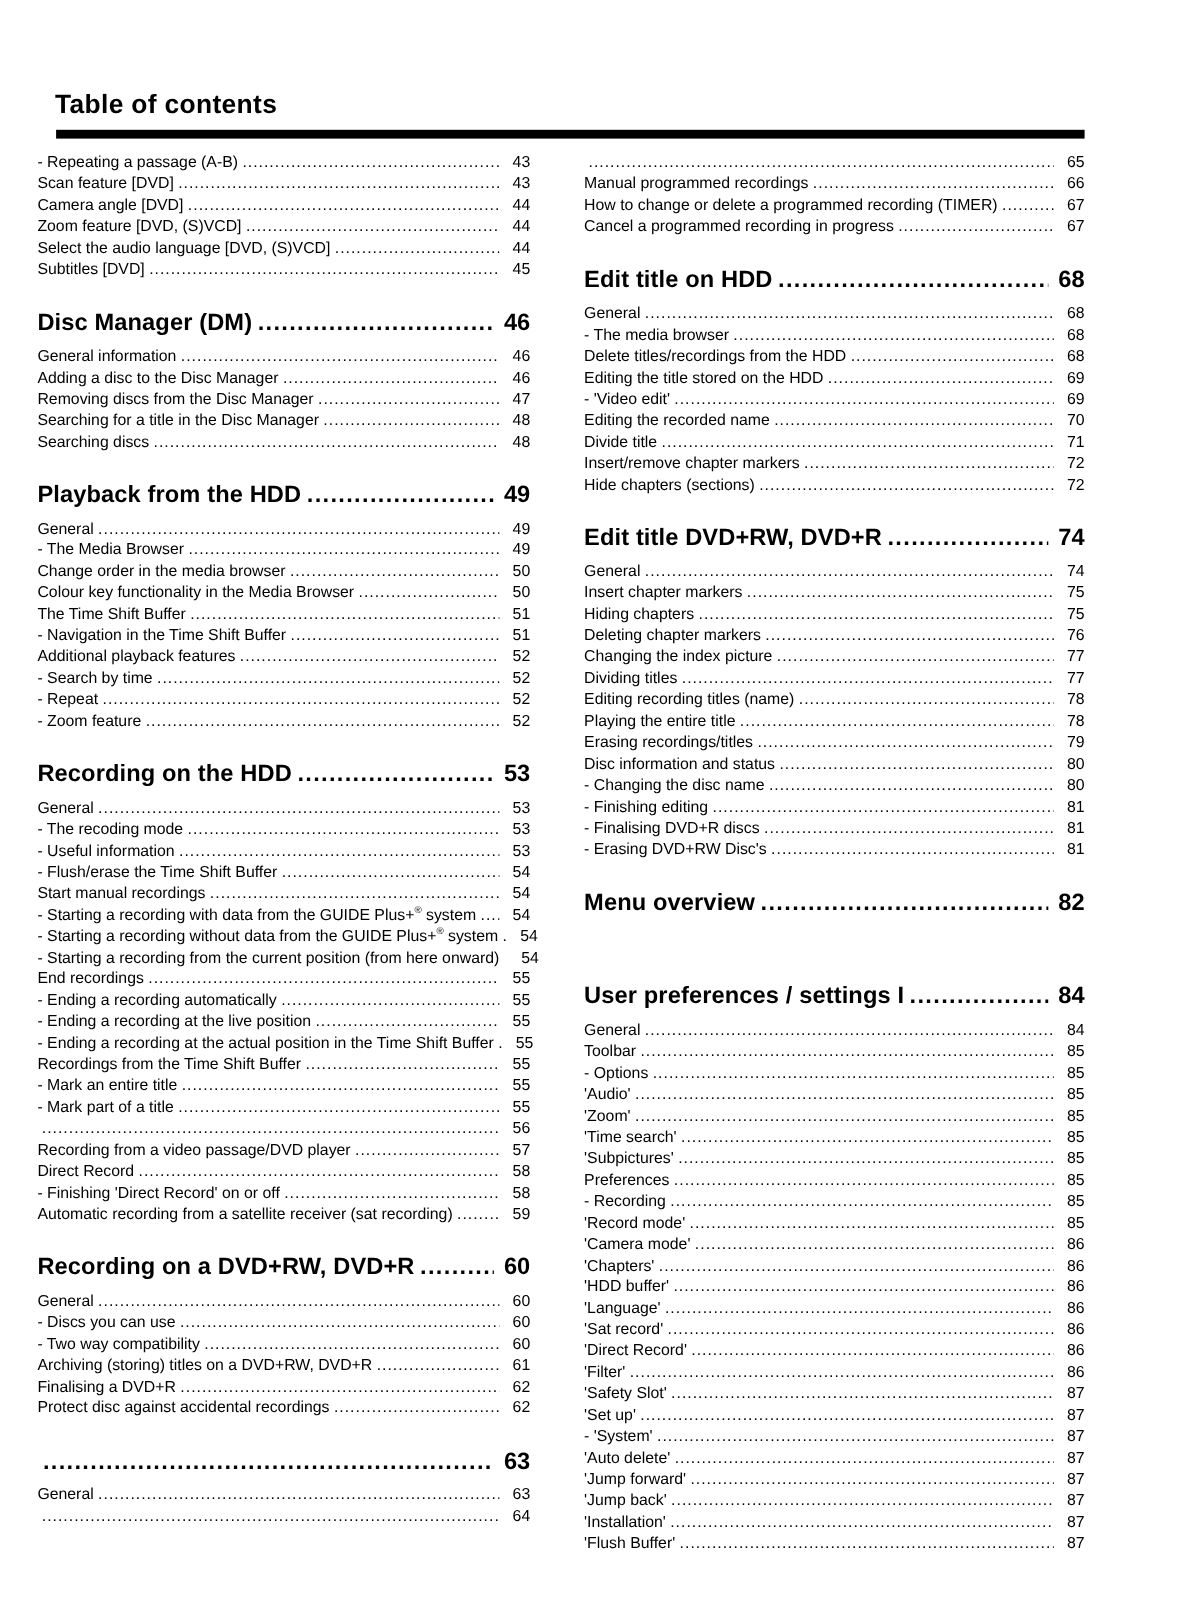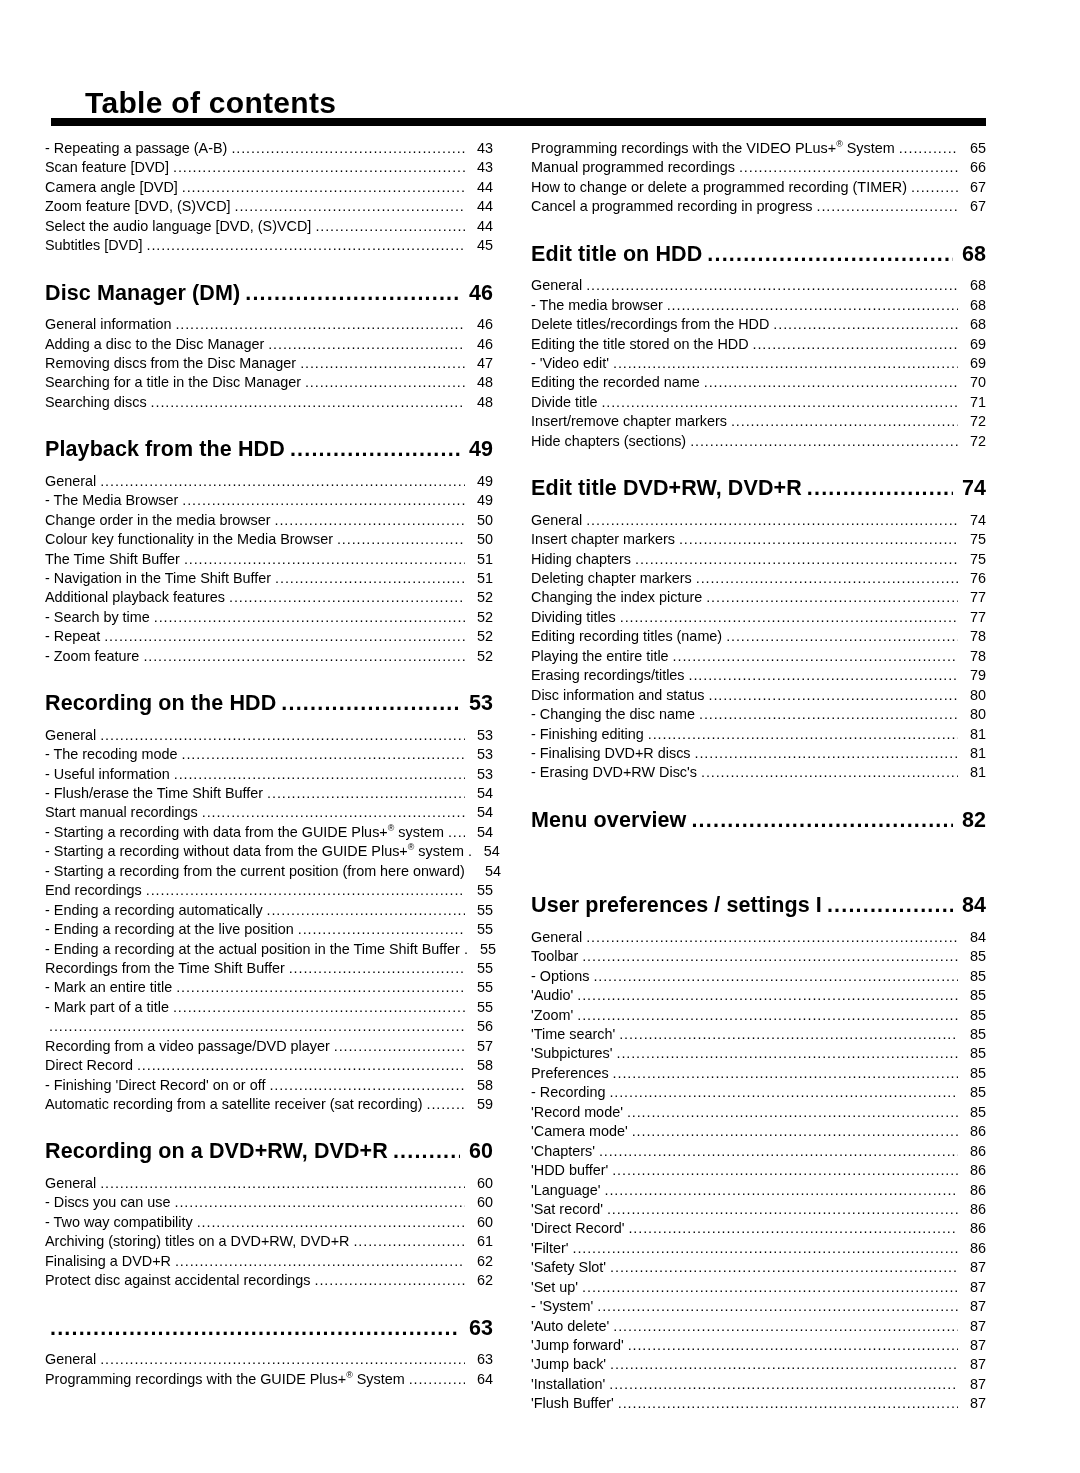--- a/index.html
+++ b/index.html
@@ -17,45 +17,44 @@
   .page {
     position: relative;
     width: 1080px;
     height: 1473px;
     box-sizing: border-box;
   }
   .page-title {
     position: absolute;
     left: 50px;
     top: 68px;
-    font-size: 30px;
+    font-size: 24px;
     font-weight: bold;
     letter-spacing: 0.3px;
     line-height: 1.0;
-    margin-left: 35px;
   }
   .title-rule {
     position: absolute;
     left: 51px;
     top: 118px;
     width: 935px;
     height: 8px;
     background: #000000;
   }
   .columns {
     position: absolute;
     left: 0;
     top: 139px;
     width: 1080px;
   }
   .col {
     position: absolute;
     top: 0;
   }
-  .col-left  { left: 45px;  width: 448px; }
+  .col-left  { left: 34px;  width: 448px; }
   .col-right { left: 531px; width: 455px; }
 
   
   .sec {
     display: flex;
     align-items: baseline;
     font-weight: bold;
     font-size: 21.5px;
     line-height: 1.0;
   }
@@ -388,28 +387,26 @@
         <div class="sec sec-gap-before sec-after-gap">
           <span class="leader">..........................................................................................</span>
           <span class="sec-page">63</span>
         </div>
         <div class="entry">
           <span class="e-label">General</span>
           <span class="leader">........................................................................................................................</span>
           <span class="e-page">63</span>
         </div>
         <div class="entry">
-          <span class="e-label">Programming recordings with the GUIDE Plus+<sup class="reg">®</sup> System</span>
           <span class="leader">........................................................................................................................</span>
           <span class="e-page">64</span>
         </div>
       </div>
     <div class="col col-right" id="col-right">
         <div class="entry">
-          <span class="e-label">Programming recordings with the VIDEO PLus+<sup class="reg">®</sup> System</span>
           <span class="leader">........................................................................................................................</span>
           <span class="e-page">65</span>
         </div>
         <div class="entry">
           <span class="e-label">Manual programmed recordings</span>
           <span class="leader">........................................................................................................................</span>
           <span class="e-page">66</span>
         </div>
         <div class="entry">
           <span class="e-label">How to change or delete a programmed recording (TIMER)</span>

